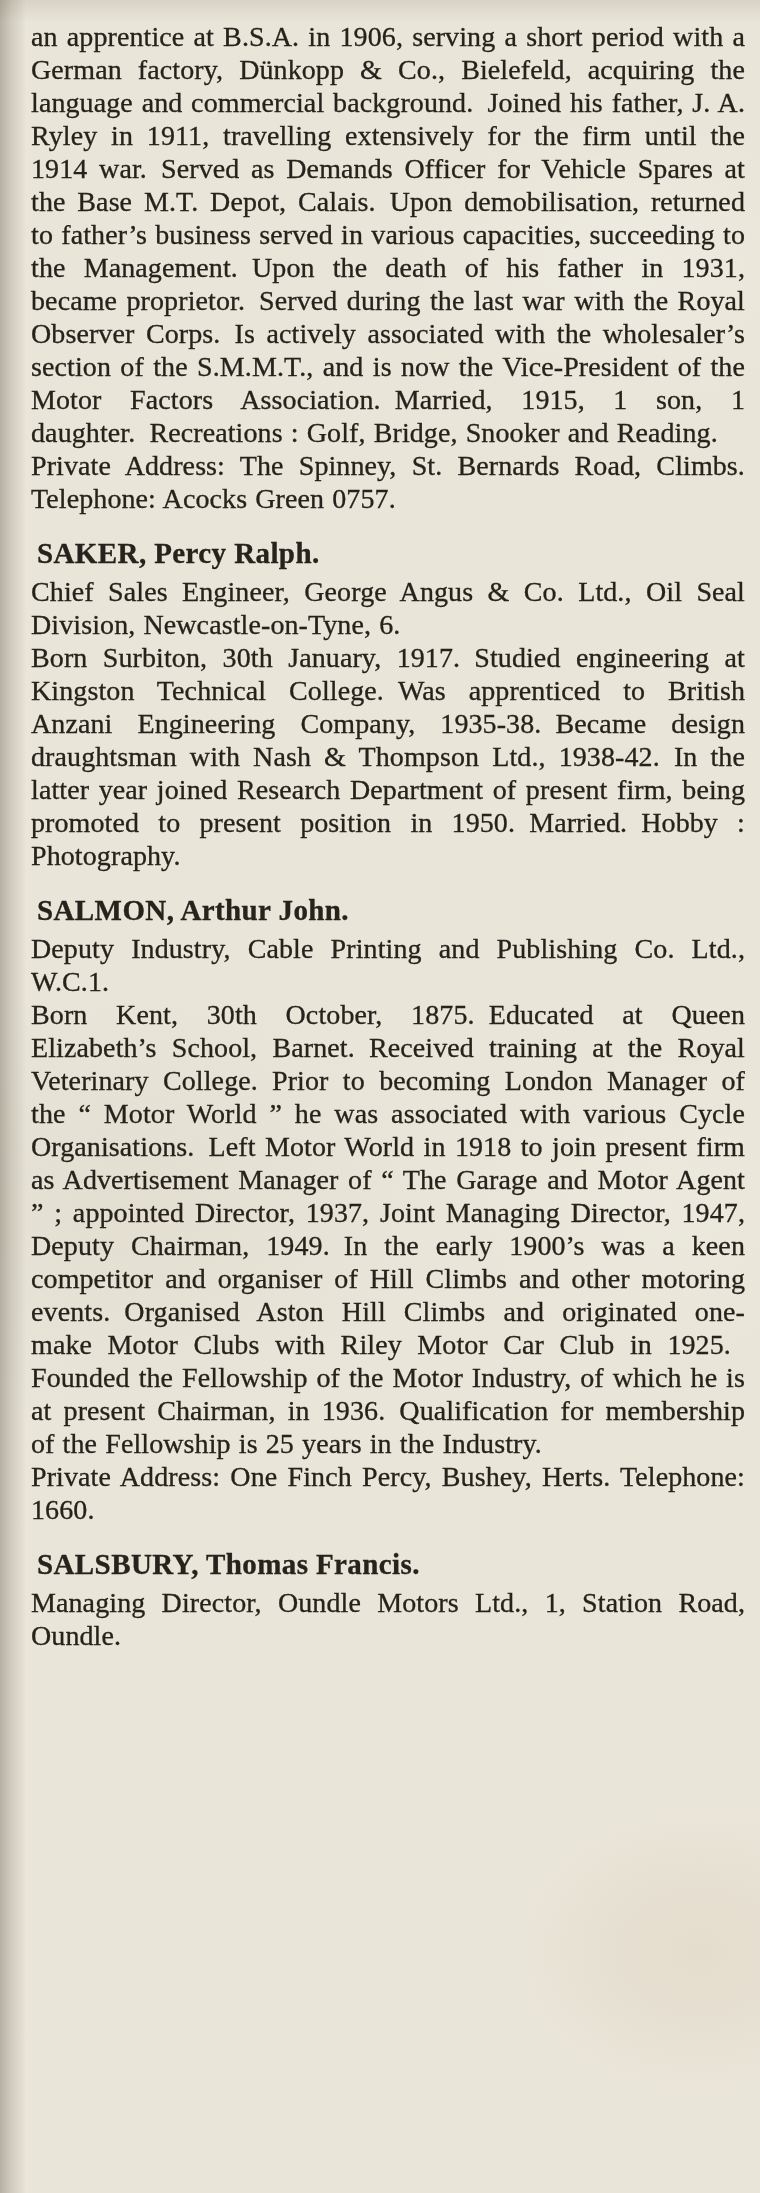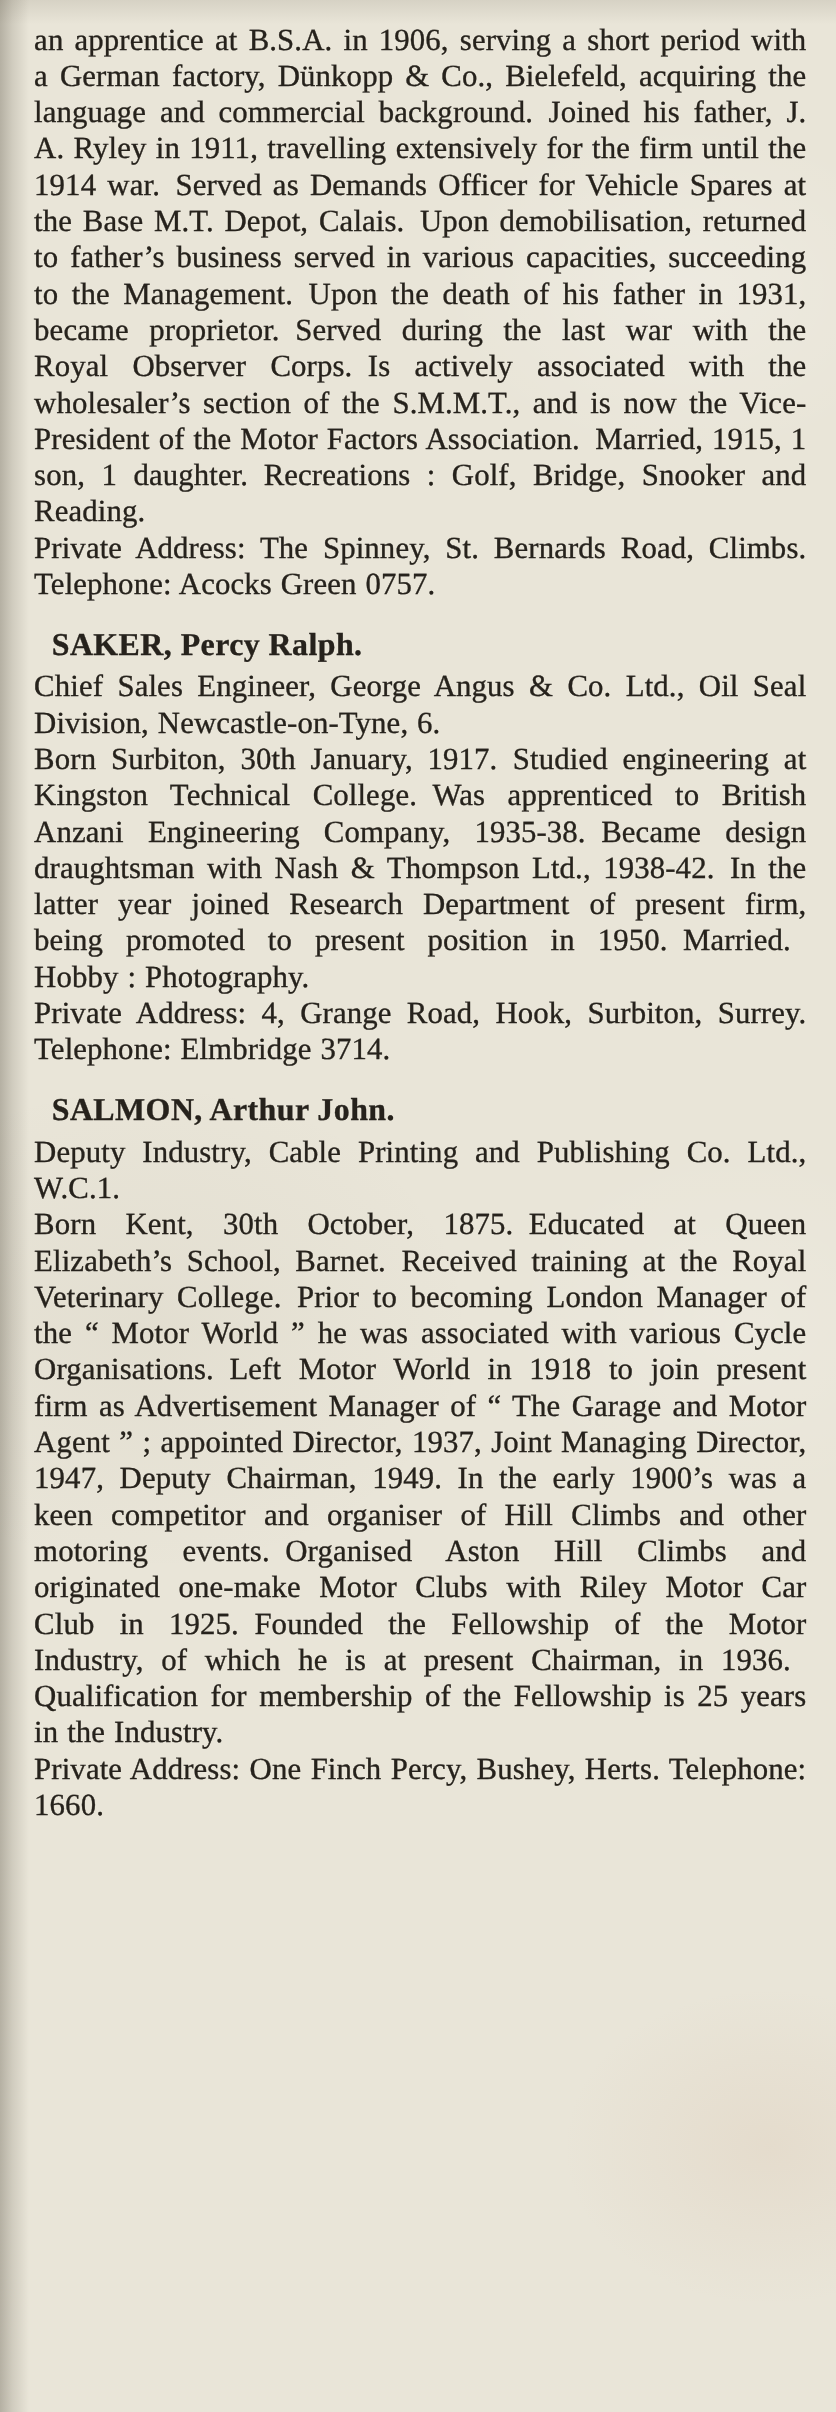--- a/index.html
+++ b/index.html
@@ -35,33 +35,33 @@
     left: 0; top: 0; bottom: 0;
     width: 30px;
     background: linear-gradient(to right,
       rgba(80,74,60,0.34) 0%,
       rgba(80,74,60,0.16) 38%,
       rgba(80,74,60,0.0) 88%);
     pointer-events: none;
   }
   .text-column {
     position: relative;
-    padding: 20px 27px 0 31px;
+    padding: 20px 15px 0 31px;
     -webkit-text-stroke: 0.3px currentColor;
   }
   .para {
     margin: 0;
     font-size: 28px;
     line-height: 33px;
     text-align: justify;
     letter-spacing: 0.1px;
     word-spacing: 1px;
   }
   .entry-heading {
-    margin: 21px 0 5px 16px;
+    margin: 21px 0 5px 6px;
     font-size: 29px;
     line-height: 34px;
     font-weight: bold;
     letter-spacing: 0.4px;
     text-align: left;
   }
   .ital {
   }
 </style>
 </head>
@@ -74,25 +74,28 @@
 
     <section>
       <p class="para">an apprentice at B.S.A. in 1906, serving a short period with a German factory, Dünkopp &amp; Co., Bielefeld, acquiring the language and commercial background. Joined his father, J. A. Ryley in 1911, travelling extensively for the firm until the 1914 war. Served as Demands Officer for Vehicle Spares at the Base M.T. Depot, Calais. Upon demobilisation, returned to father’s business served in various capacities, succeeding to the Management. Upon the death of his father in 1931, became proprietor. Served during the last war with the Royal Observer Corps. Is actively associated with the wholesaler’s section of the S.M.M.T., and is now the Vice-President of the Motor Factors Association. Married, 1915, 1 son, 1 daughter. Recreations : Golf, Bridge, Snooker and Reading.</p>
       <p class="para"><span class="ital">Private Address:</span> <span>The Spinney, St. Bernards Road, Climbs.</span> <span class="ital">Telephone:</span> <span>Acocks Green 0757.</span></p>
     </section>
 
     <section>
       <h2 class="entry-heading">SAKER, Percy Ralph.</h2>
       <p class="para">Chief Sales Engineer, George Angus &amp; Co. Ltd., Oil Seal Division, Newcastle-on-Tyne, 6.</p>
       <p class="para">Born Surbiton, 30th January, 1917. Studied engineering at Kingston Technical College. Was apprenticed to British Anzani Engineering Company, 1935-38. Became design draughtsman with Nash &amp; Thompson Ltd., 1938-42. In the latter year joined Research Department of present firm, being promoted to present position in 1950. Married. Hobby : Photography.</p>
-      <p class="para"><span class="ital">Private Address:</span> <span>4, Grange Road, Hook, Surbiton, Surrey.</span> <span class="ital">Telephone:</span> <span>Elmbridge 3714.</span></p>
     </section>
 
     <section>
       <h2 class="entry-heading">SALMON, Arthur John.</h2>
       <p class="para">Deputy Industry, Cable Printing and Publishing Co. Ltd., W.C.1.</p>
       <p class="para">Born Kent, 30th October, 1875. Educated at Queen Elizabeth’s School, Barnet. Received training at the Royal Veterinary College. Prior to becoming London Manager of the “ Motor World ” he was associated with various Cycle Organisations. Left Motor World in 1918 to join present firm as Advertisement Manager of “ The Garage and Motor Agent ” ; appointed Director, 1937, Joint Managing Director, 1947, Deputy Chairman, 1949. In the early 1900’s was a keen competitor and organiser of Hill Climbs and other motoring events. Organised Aston Hill Climbs and originated one-make Motor Clubs with Riley Motor Car Club in 1925. Founded the Fellowship of the Motor Industry, of which he is at present Chairman, in 1936. Qualification for membership of the Fellowship is 25 years in the Industry.</p>
       <p class="para"><span class="ital">Private Address:</span> <span>One Finch Percy, Bushey, Herts.</span> <span class="ital">Telephone:</span> <span>1660.</span></p>
     </section>
 
+    <section>
+      <h2 class="entry-heading">SALSBURY, Thomas Francis.</h2>
+      <p class="para">Managing Director, Oundle Motors Ltd., 1, Station Road, Oundle.</p>
+    </section>
 
   </div>
 </div>
 
 </body></html>

